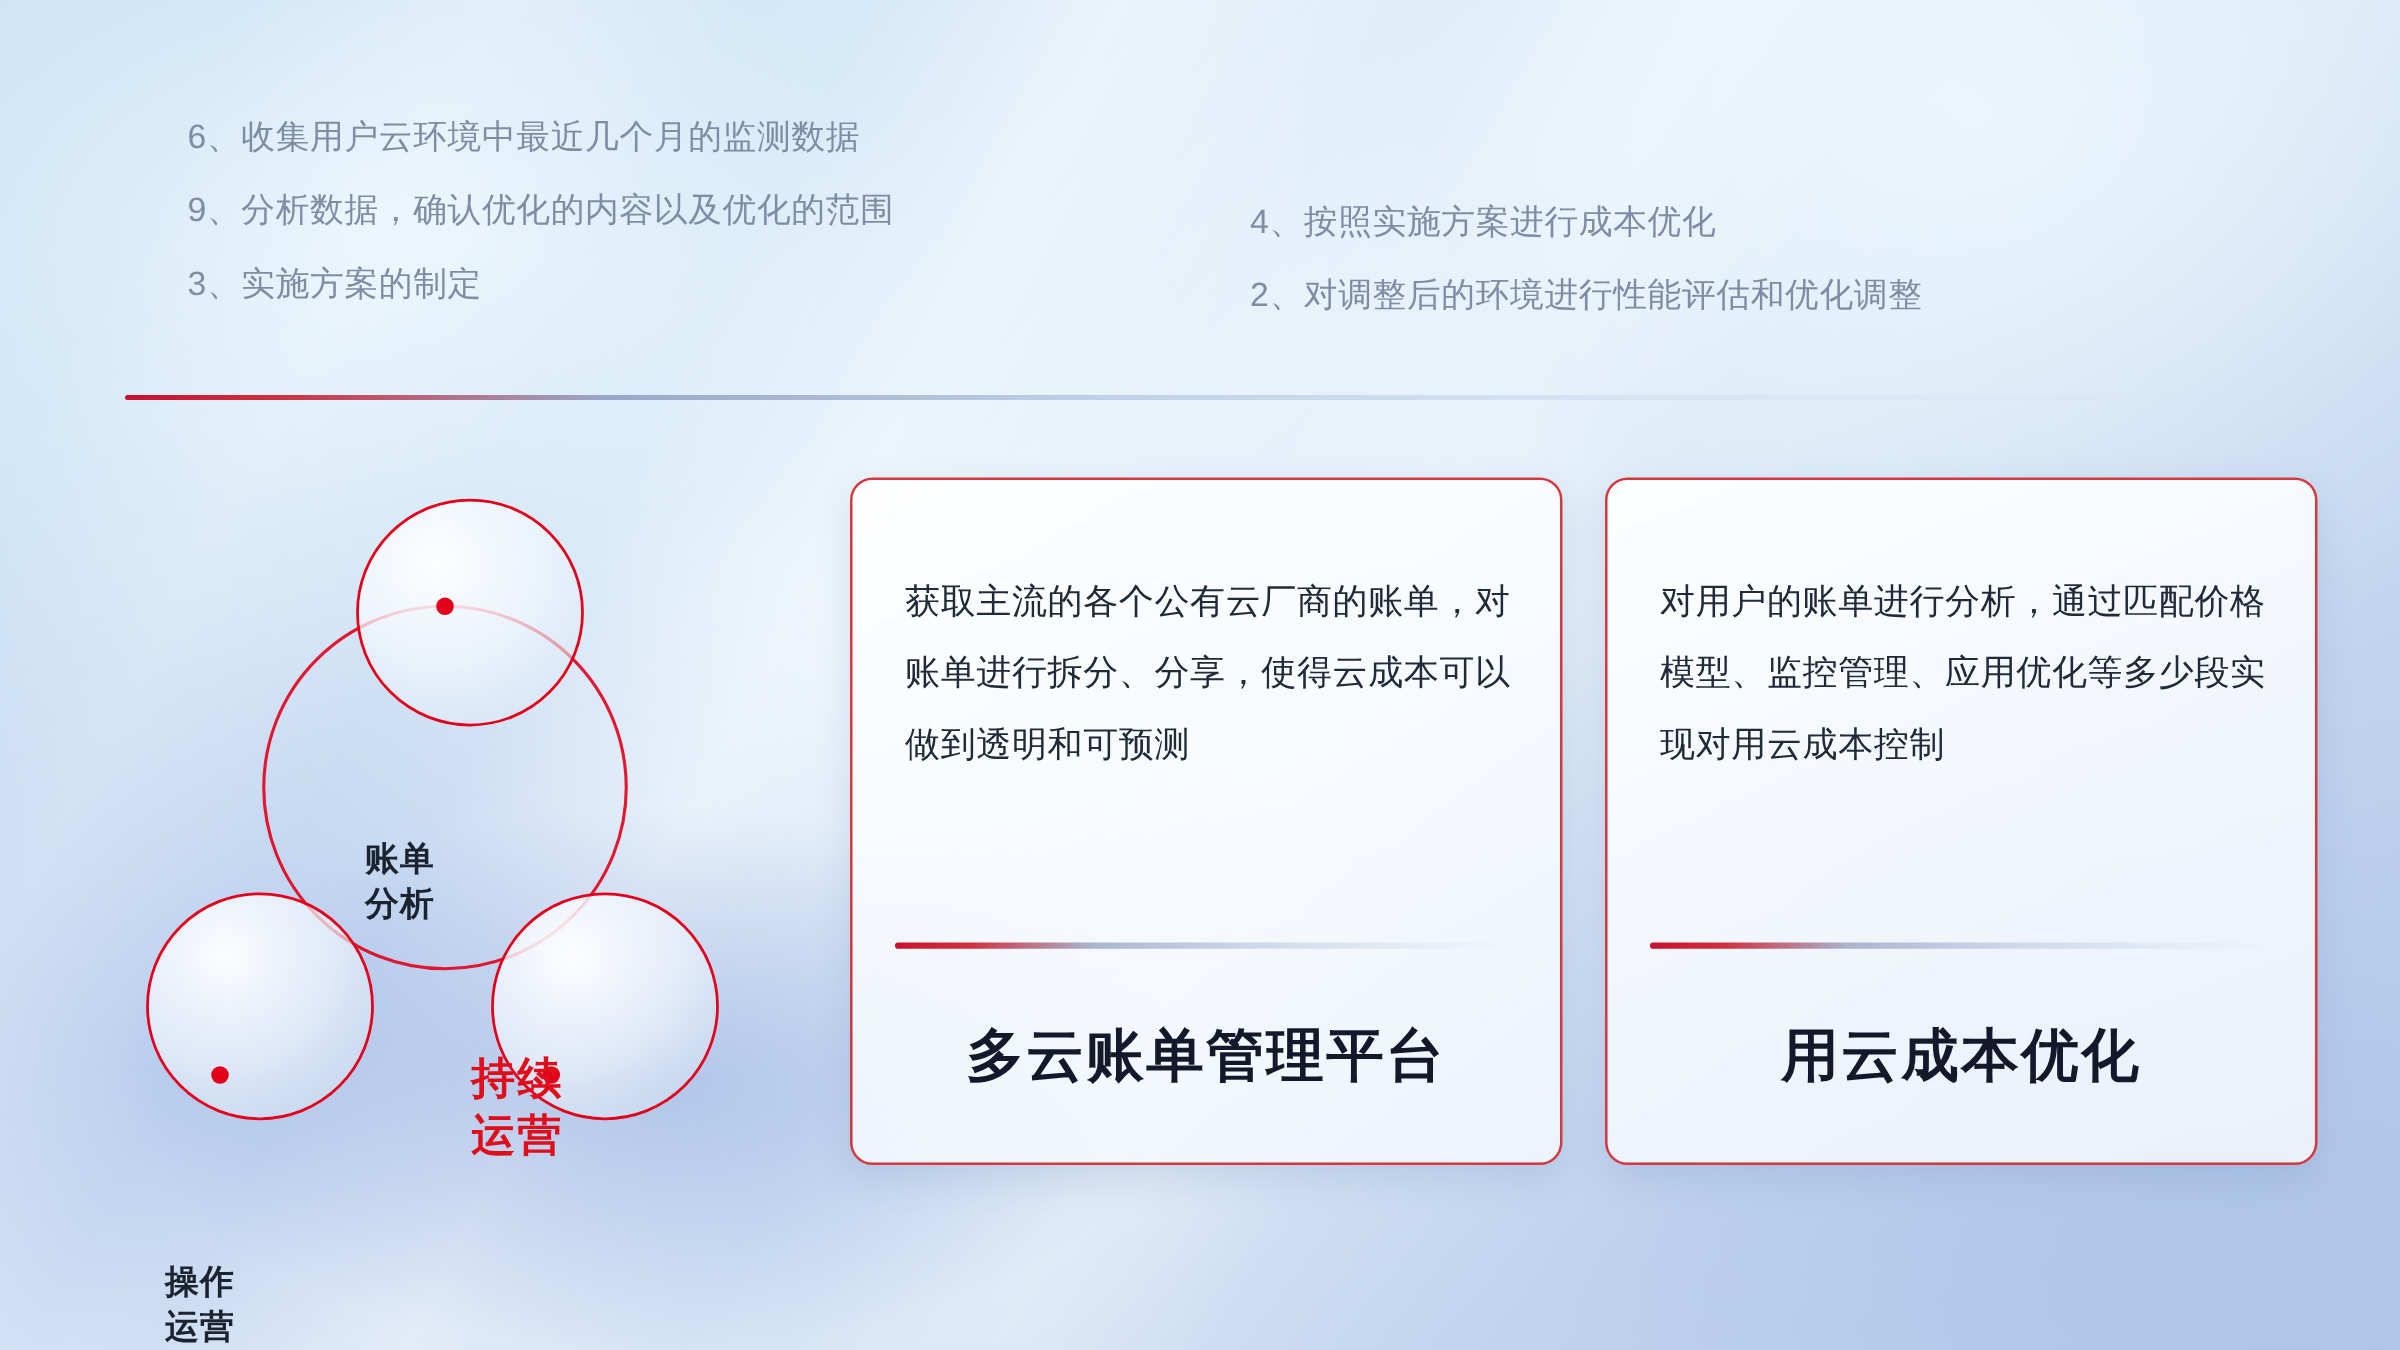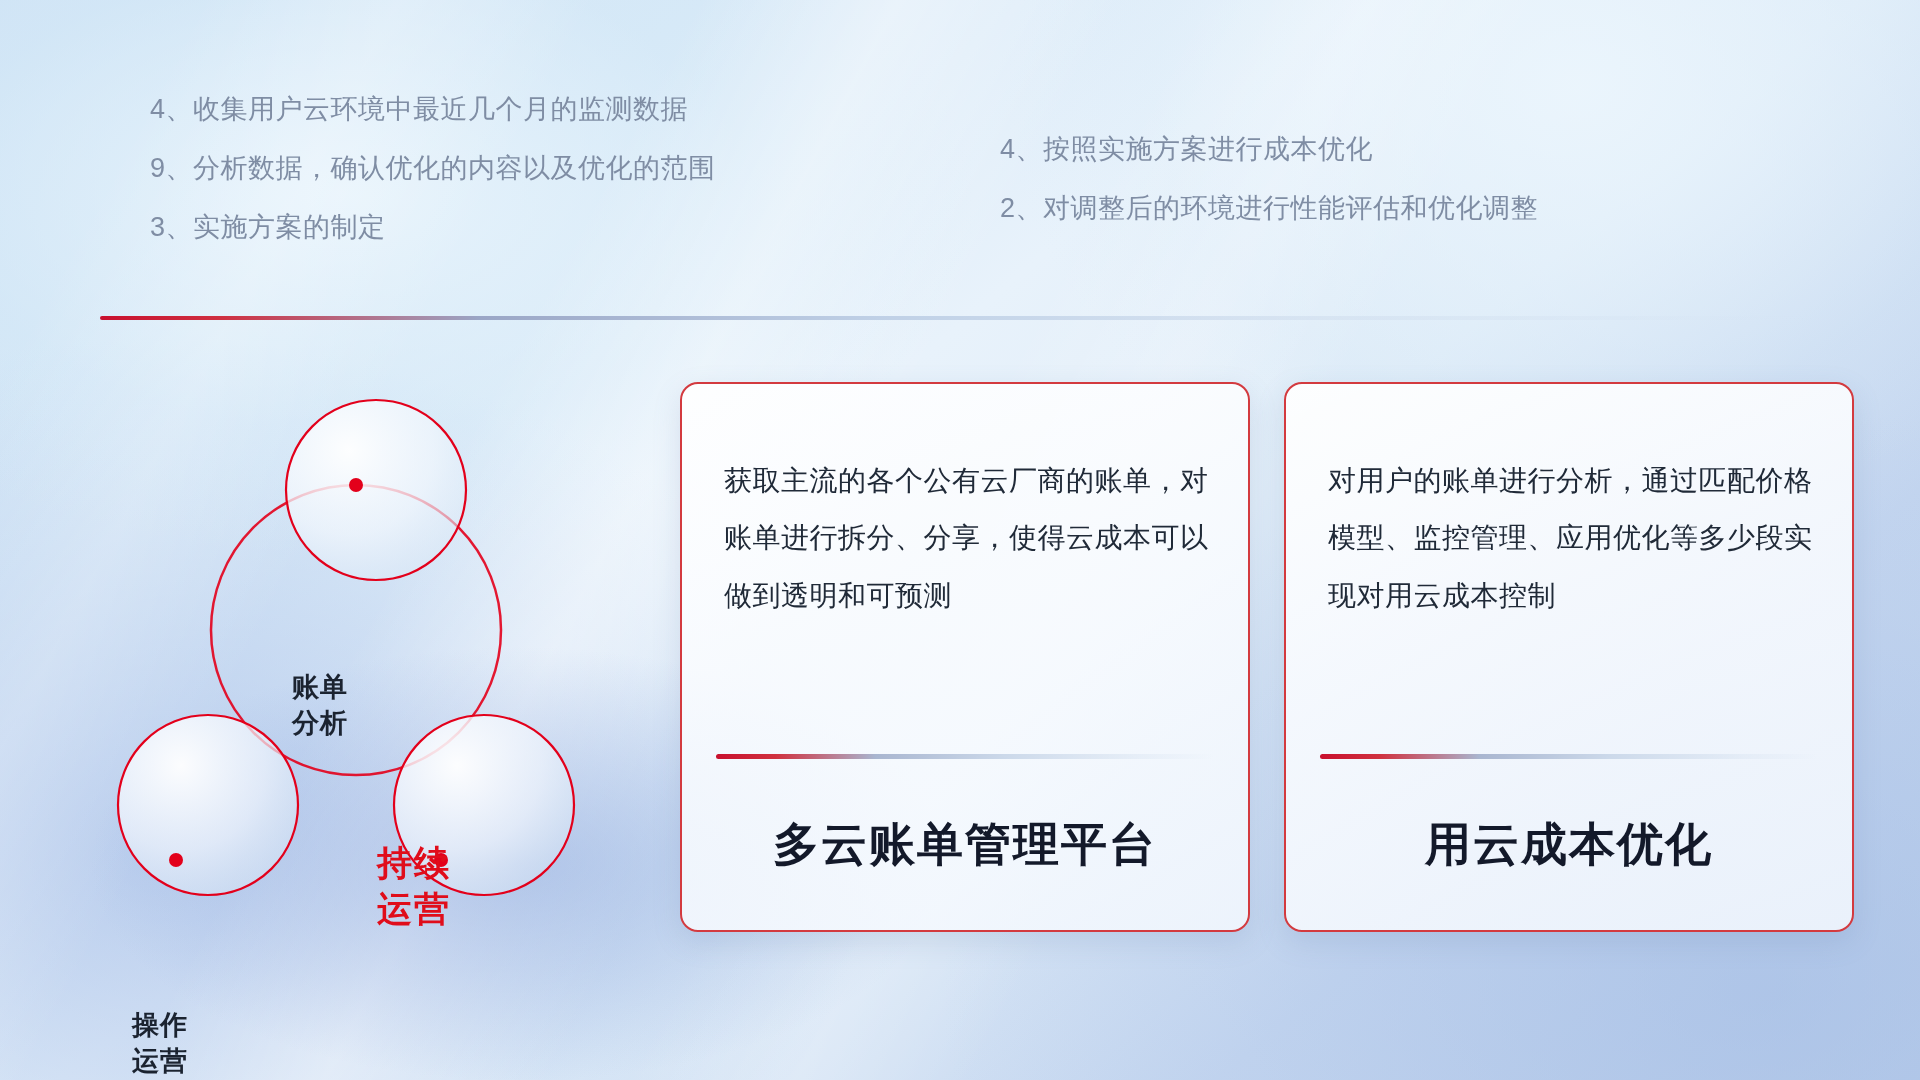--- a/index.html
+++ b/index.html
@@ -49,21 +49,21 @@
   
   .list {
     position: absolute;
     color: #7e8ca3;
     font-size: 27px;
     line-height: 1.0;
     letter-spacing: 0.5px;
     z-index: 4;
   }
   .list.col-left { left: 150px; top: 96px; }
-  .list.col-right { left: 1000px; top: 136px; }
+  .list.col-right { left: 1000px; top: 164px; }
   .list-item {
     display: block;
     white-space: nowrap;
     margin-bottom: 32px;
     color: #7f8da4;
   }
 
   
   .divider {
     position: absolute;
@@ -163,21 +163,21 @@
     font-size: 46px;
     letter-spacing: 2px;
   }
 </style>
 </head>
 <body>
 
 <div id="slide">
 
   <div class="list col-left">
-    <span class="list-item">4、收集用户云环境中最近几个月的监测数据</span>
+    <span class="list-item">6、收集用户云环境中最近几个月的监测数据</span>
     <span class="list-item">9、分析数据，确认优化的内容以及优化的范围</span>
     <span class="list-item">3、实施方案的制定</span>
   </div>
 
   <div class="list col-right">
     <span class="list-item">4、按照实施方案进行成本优化</span>
     <span class="list-item">2、对调整后的环境进行性能评估和优化调整</span>
   </div>
 
   <div class="divider"></div>

